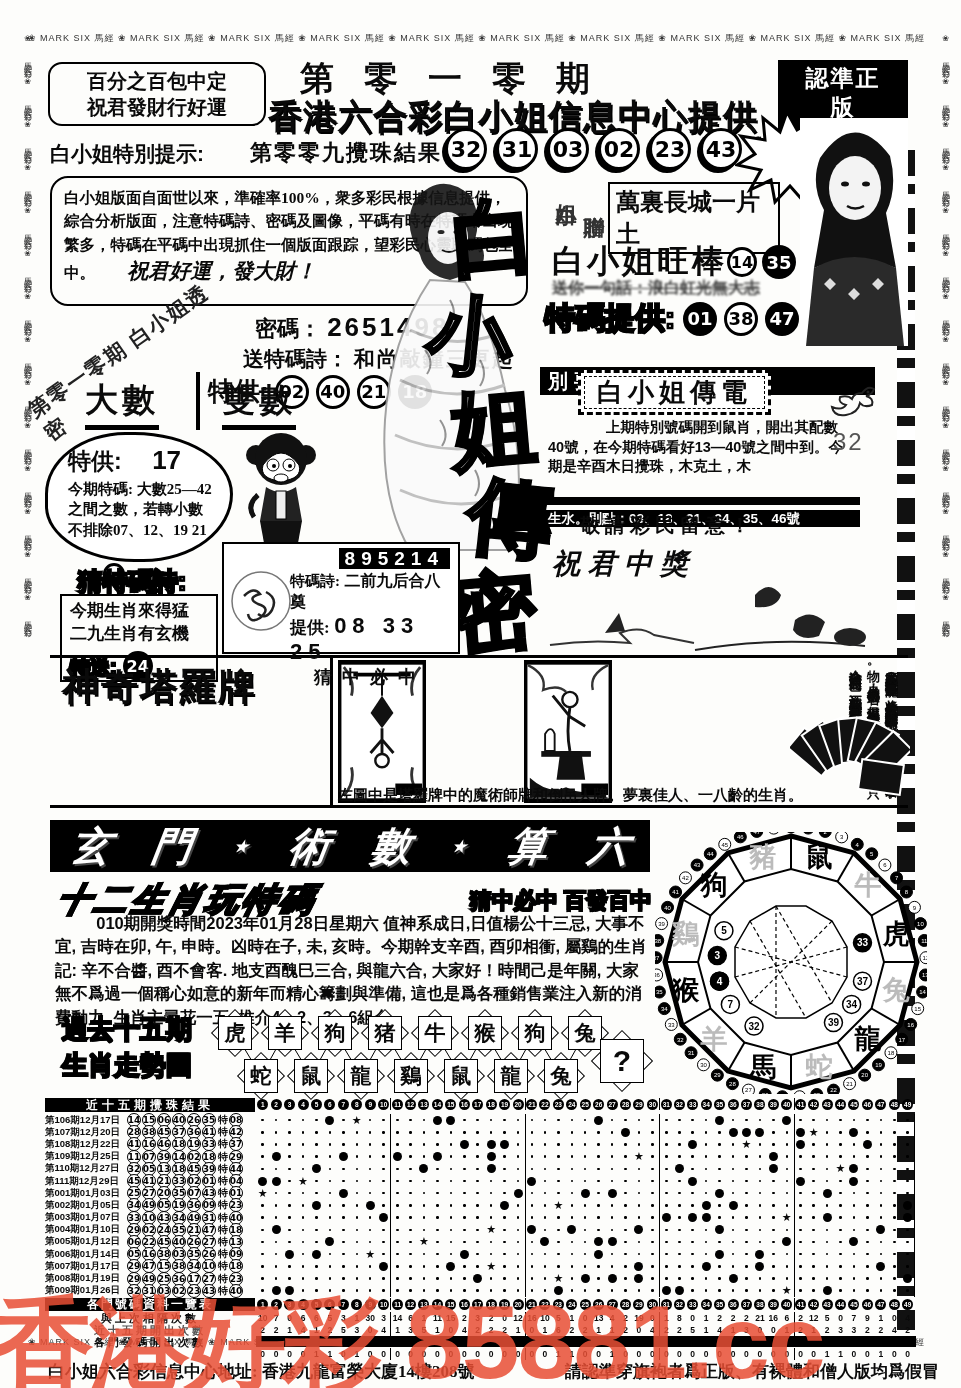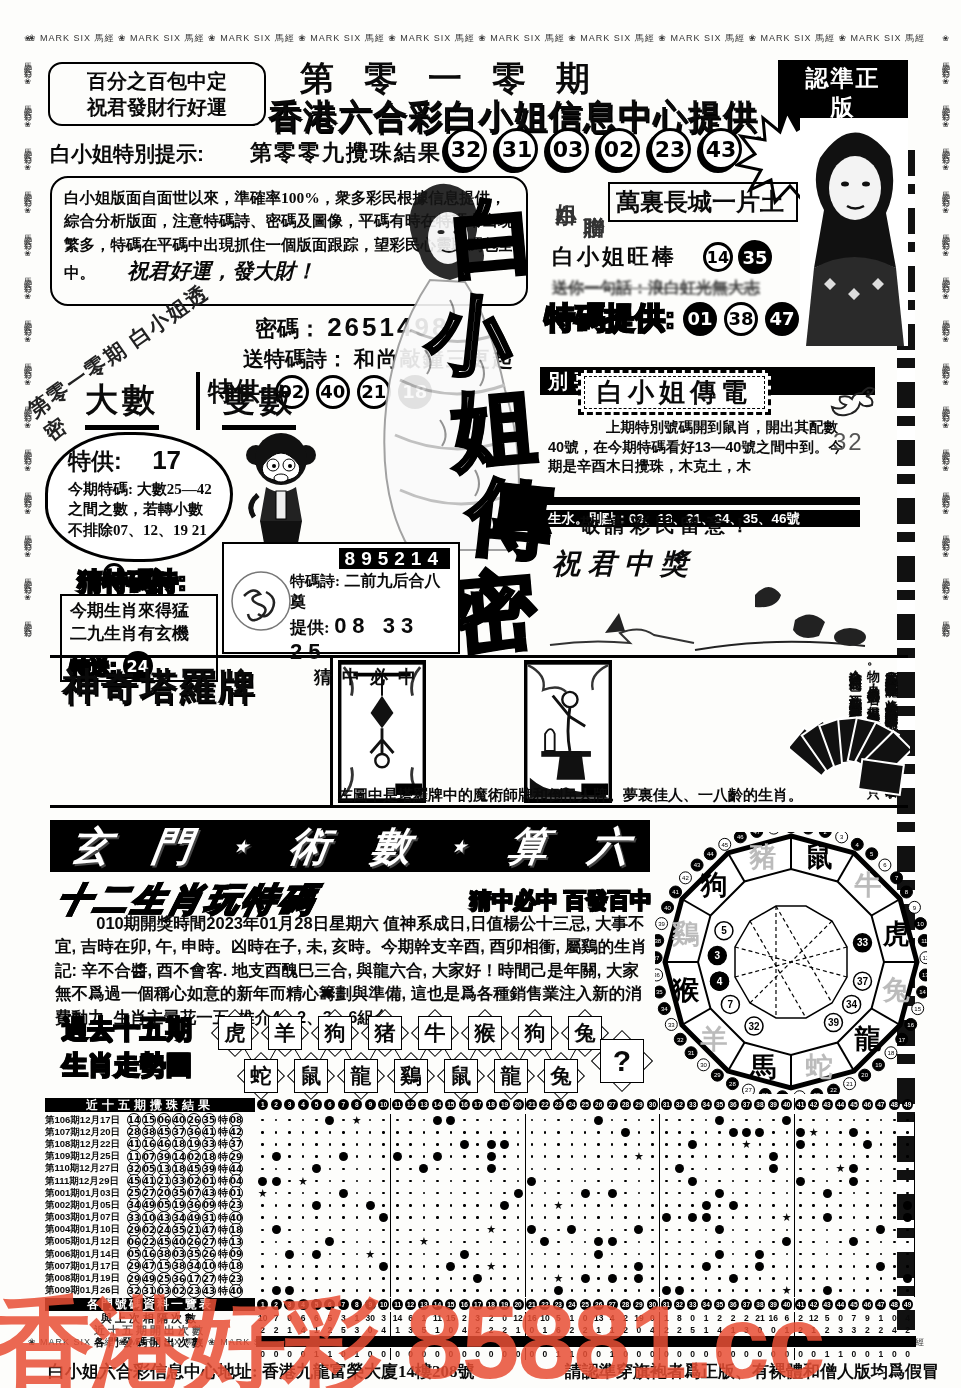--- a/index.html
+++ b/index.html
@@ -180,25 +180,25 @@
       <div class="abs outline-txt serif" style="left: 452px; top: 182px; font-size: 84px; font-weight: 900; -webkit-text-stroke: 3.5px rgb(0, 0, 0); z-index: 4; transform: rotate(-5deg);">白</div>
       <div class="abs outline-txt serif" style="left: 428px; top: 280px; font-size: 84px; font-weight: 900; -webkit-text-stroke: 3.5px rgb(0, 0, 0); z-index: 4; transform: rotate(6deg);">小</div>
       <div class="abs outline-txt serif" style="left: 452px; top: 372px; font-size: 84px; font-weight: 900; -webkit-text-stroke: 3.5px rgb(0, 0, 0); z-index: 4; transform: rotate(-5deg);">姐</div>
       <div class="abs outline-txt serif" style="left: 468px; top: 462px; font-size: 84px; font-weight: 900; -webkit-text-stroke: 3.5px rgb(0, 0, 0); z-index: 4; transform: rotate(6deg);">傳</div>
       <div class="abs outline-txt serif" style="left: 452px; top: 556px; font-size: 84px; font-weight: 900; -webkit-text-stroke: 3.5px rgb(0, 0, 0); z-index: 4; transform: rotate(-5deg);">密</div>
     </div>
 
   
   <div class="abs callig" style="left:552px;top:188px;writing-mode:vertical-rl;font-size:21px;color:#333;">白小姐</div>
   <div class="abs callig" style="left:580px;top:200px;writing-mode:vertical-rl;font-size:21px;color:#333;">贈聯</div>
-  <div class="abs" style="left:608px;top:182px;width:190px;border:2.5px solid #000;padding:2px 6px;">
+  <div class="abs" style="left:608px;top:182px;width:172px;border:2.5px solid #000;padding:2px 6px;">
     <div class="b" style="font-size:24px;font-weight:900;">萬裏長城一片土</div>
   </div>
   <div class="abs" style="left:552px;top:240px;display:flex;align-items:center;">
-    <span class="callig" style="font-size:22px;letter-spacing:3px;margin-right:26px;">白小姐旺棒</span>
+    <span class="callig" style="font-size:32px;letter-spacing:3px;margin-right:0;">白小姐旺棒</span>
     <span class="circ sm">14</span>
     <span class="circ mid filled">35</span>
   </div>
   <div class="abs struckline" style="left:552px;top:278px;font-size:16px;">送你一句話：浪白虹光無大志</div>
   <div class="abs" style="left:545px;top:298px;display:flex;align-items:center;text-align:center;">
     <span class="outline-txt" style="font-size:30px;font-weight:900;margin-right:8px;">特碼提供:</span>
     <span id="tema-circles" style="display:inline-flex;align-items:center;">
         <span class="circ mid filled">01</span>
         <span class="circ mid">38</span>
         <span class="circ mid filled">47</span>

